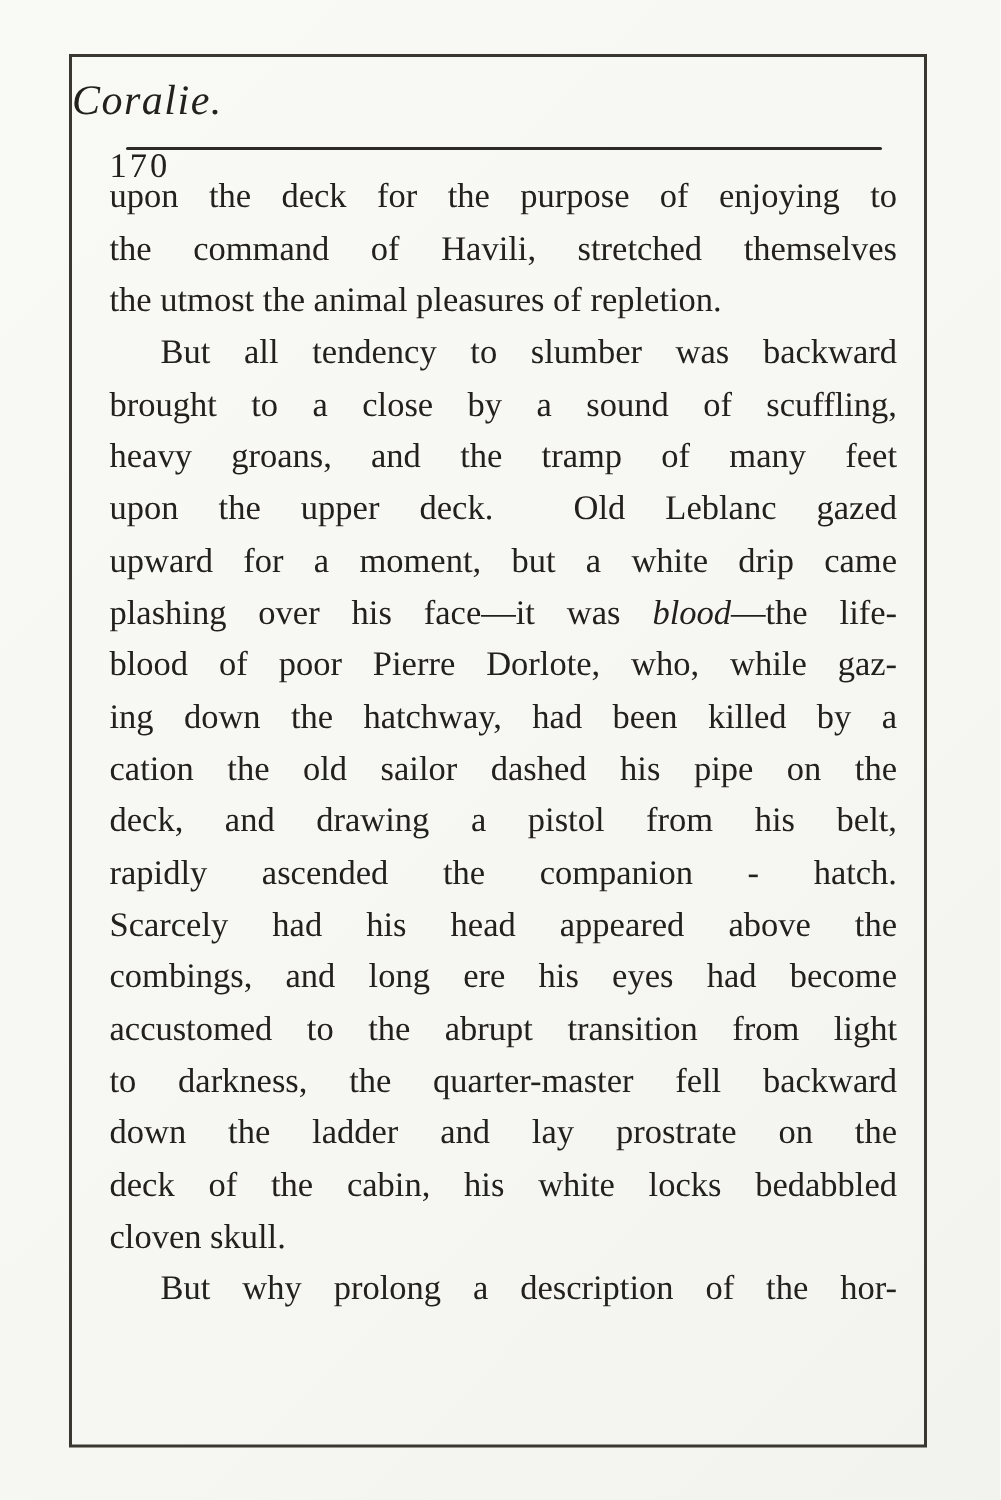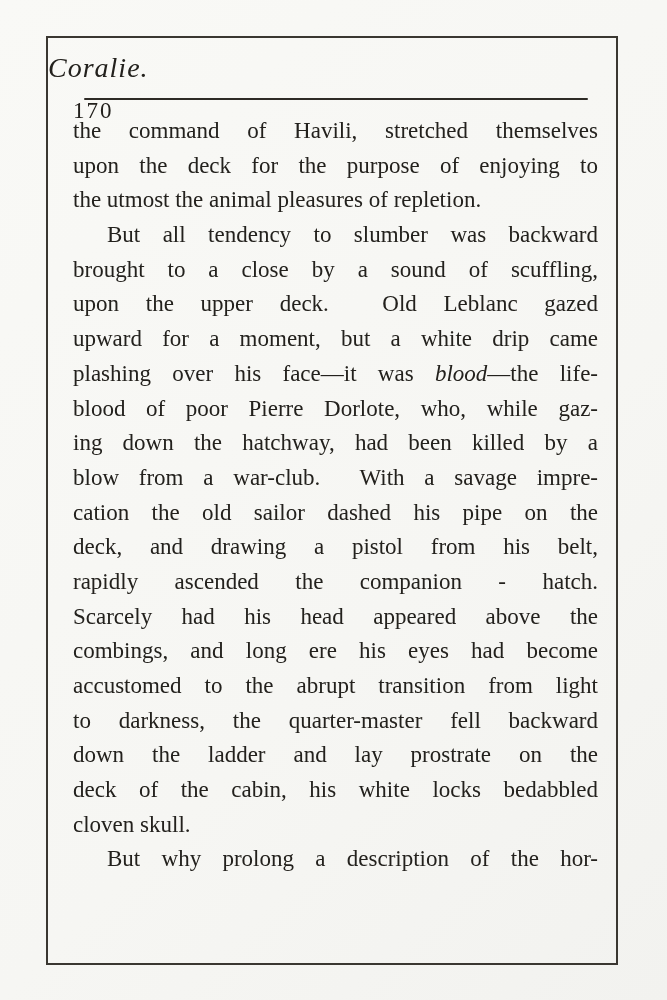--- a/index.html
+++ b/index.html
@@ -77,31 +77,31 @@
   }
 </style>
 </head>
 <body>
 
 <div class="page-frame">
   <div class="page-number">170</div>
   <div class="running-head">Coralie.</div>
   <div class="head-rule"></div>
   <div class="page-text">
+      <div class="line"><span>upon the deck for the purpose of enjoying to</span></div>
       <div class="line"><span>the command of Havili, stretched themselves</span></div>
-      <div class="line"><span>upon the deck for the purpose of enjoying to</span></div>
       <div class="line para-end"><span>the utmost the animal pleasures of repletion.</span></div>
       <div class="line indent"><span>But all tendency to slumber was backward</span></div>
       <div class="line"><span>brought to a close by a sound of scuffling,</span></div>
+      <div class="line"><span>heavy groans, and the tramp of many feet</span></div>
       <div class="line"><span>upon the upper deck.&nbsp; Old Leblanc gazed</span></div>
       <div class="line"><span>upward for a moment, but a white drip came</span></div>
       <div class="line"><span>plashing over his face—it was </span><span class="italic">blood</span><span>—the life-</span></div>
       <div class="line"><span>blood of poor Pierre Dorlote, who, while gaz-</span></div>
       <div class="line"><span>ing down the hatchway, had been killed by a</span></div>
-      <div class="line"><span>blow from a war-club.&nbsp; With a savage impre-</span></div>
       <div class="line"><span>cation the old sailor dashed his pipe on the</span></div>
       <div class="line"><span>deck, and drawing a pistol from his belt,</span></div>
       <div class="line"><span>rapidly ascended the companion - hatch.</span></div>
       <div class="line"><span>Scarcely had his head appeared above the</span></div>
       <div class="line"><span>combings, and long ere his eyes had become</span></div>
       <div class="line"><span>accustomed to the abrupt transition from light</span></div>
       <div class="line"><span>to darkness, the quarter-master fell backward</span></div>
       <div class="line"><span>down the ladder and lay prostrate on the</span></div>
       <div class="line"><span>deck of the cabin, his white locks bedabbled</span></div>
       <div class="line para-end"><span>cloven skull.</span></div>

